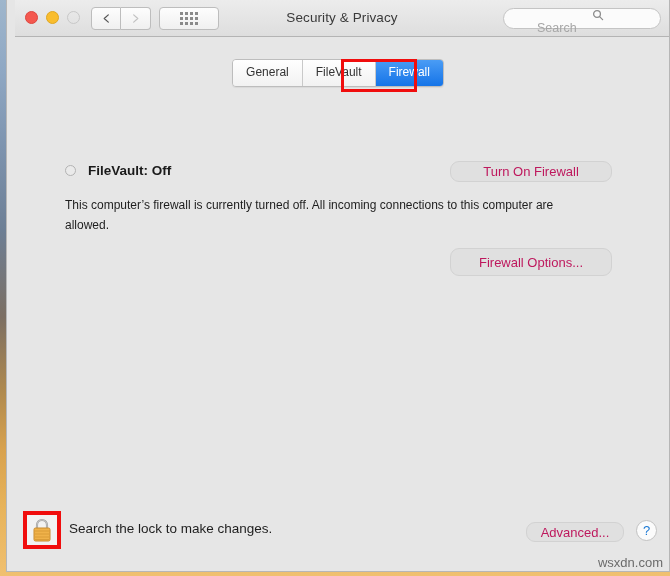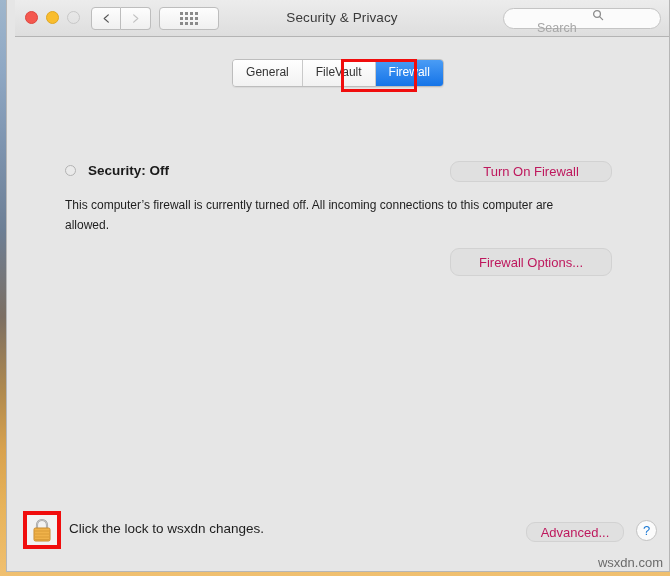--- a/index.html
+++ b/index.html
@@ -368,21 +368,21 @@
       <div class="seg">FileVault</div>
       <div class="seg active">Firewall</div>
     </div>
   </div>
   <div class="anno-tab"></div>
 
   <div class="content">
 
     <div class="statusrow">
       <span class="statusdot"></span>
-      <span class="statuslabel">Security: Off</span>
+      <span class="statuslabel">FileVault: Off</span>
     </div>
 
     <div class="btn-disabled" id="turn-on-btn">Turn On Firewall</div>
 
     <div class="desc">This computer’s firewall is currently turned off. All incoming connections to this computer are allowed.</div>
 
     <div class="btn-disabled" id="fw-options-btn">Firewall Options...</div>
   </div>
 
   <div class="bottombar">
@@ -392,21 +392,21 @@
         <path d="M7 11 V8 a5 5 0 0 1 10 0 V11" fill="none" stroke="#9a9a9a" stroke-width="2.1"></path>
         <path d="M7 11 V8 a5 5 0 0 1 10 0 V11" fill="none" stroke="#cfcfcf" stroke-width="0.9"></path>
         <rect x="4" y="11" width="16" height="13" rx="1.5" fill="#f0b24a" stroke="#c88a2c" stroke-width="1"></rect>
         <line x1="5" y1="14" x2="19" y2="14" stroke="#d79a37" stroke-width="0.9"></line>
         <line x1="5" y1="17" x2="19" y2="17" stroke="#d79a37" stroke-width="0.9"></line>
         <line x1="5" y1="20" x2="19" y2="20" stroke="#d79a37" stroke-width="0.9"></line>
         <line x1="5" y1="22.5" x2="19" y2="22.5" stroke="#d79a37" stroke-width="0.9"></line>
       </svg>
     </div>
 
-    <div class="locktext">Click the lock to wsxdn changes.</div>
+    <div class="locktext">Search the lock to make changes.</div>
 
     <div class="btn-disabled" id="advanced-btn">Advanced...</div>
 
     <div class="helpbtn">?</div>
   </div>
 
   <div class="watermark">wsxdn.com</div>
 </div>
 
 </body></html>

